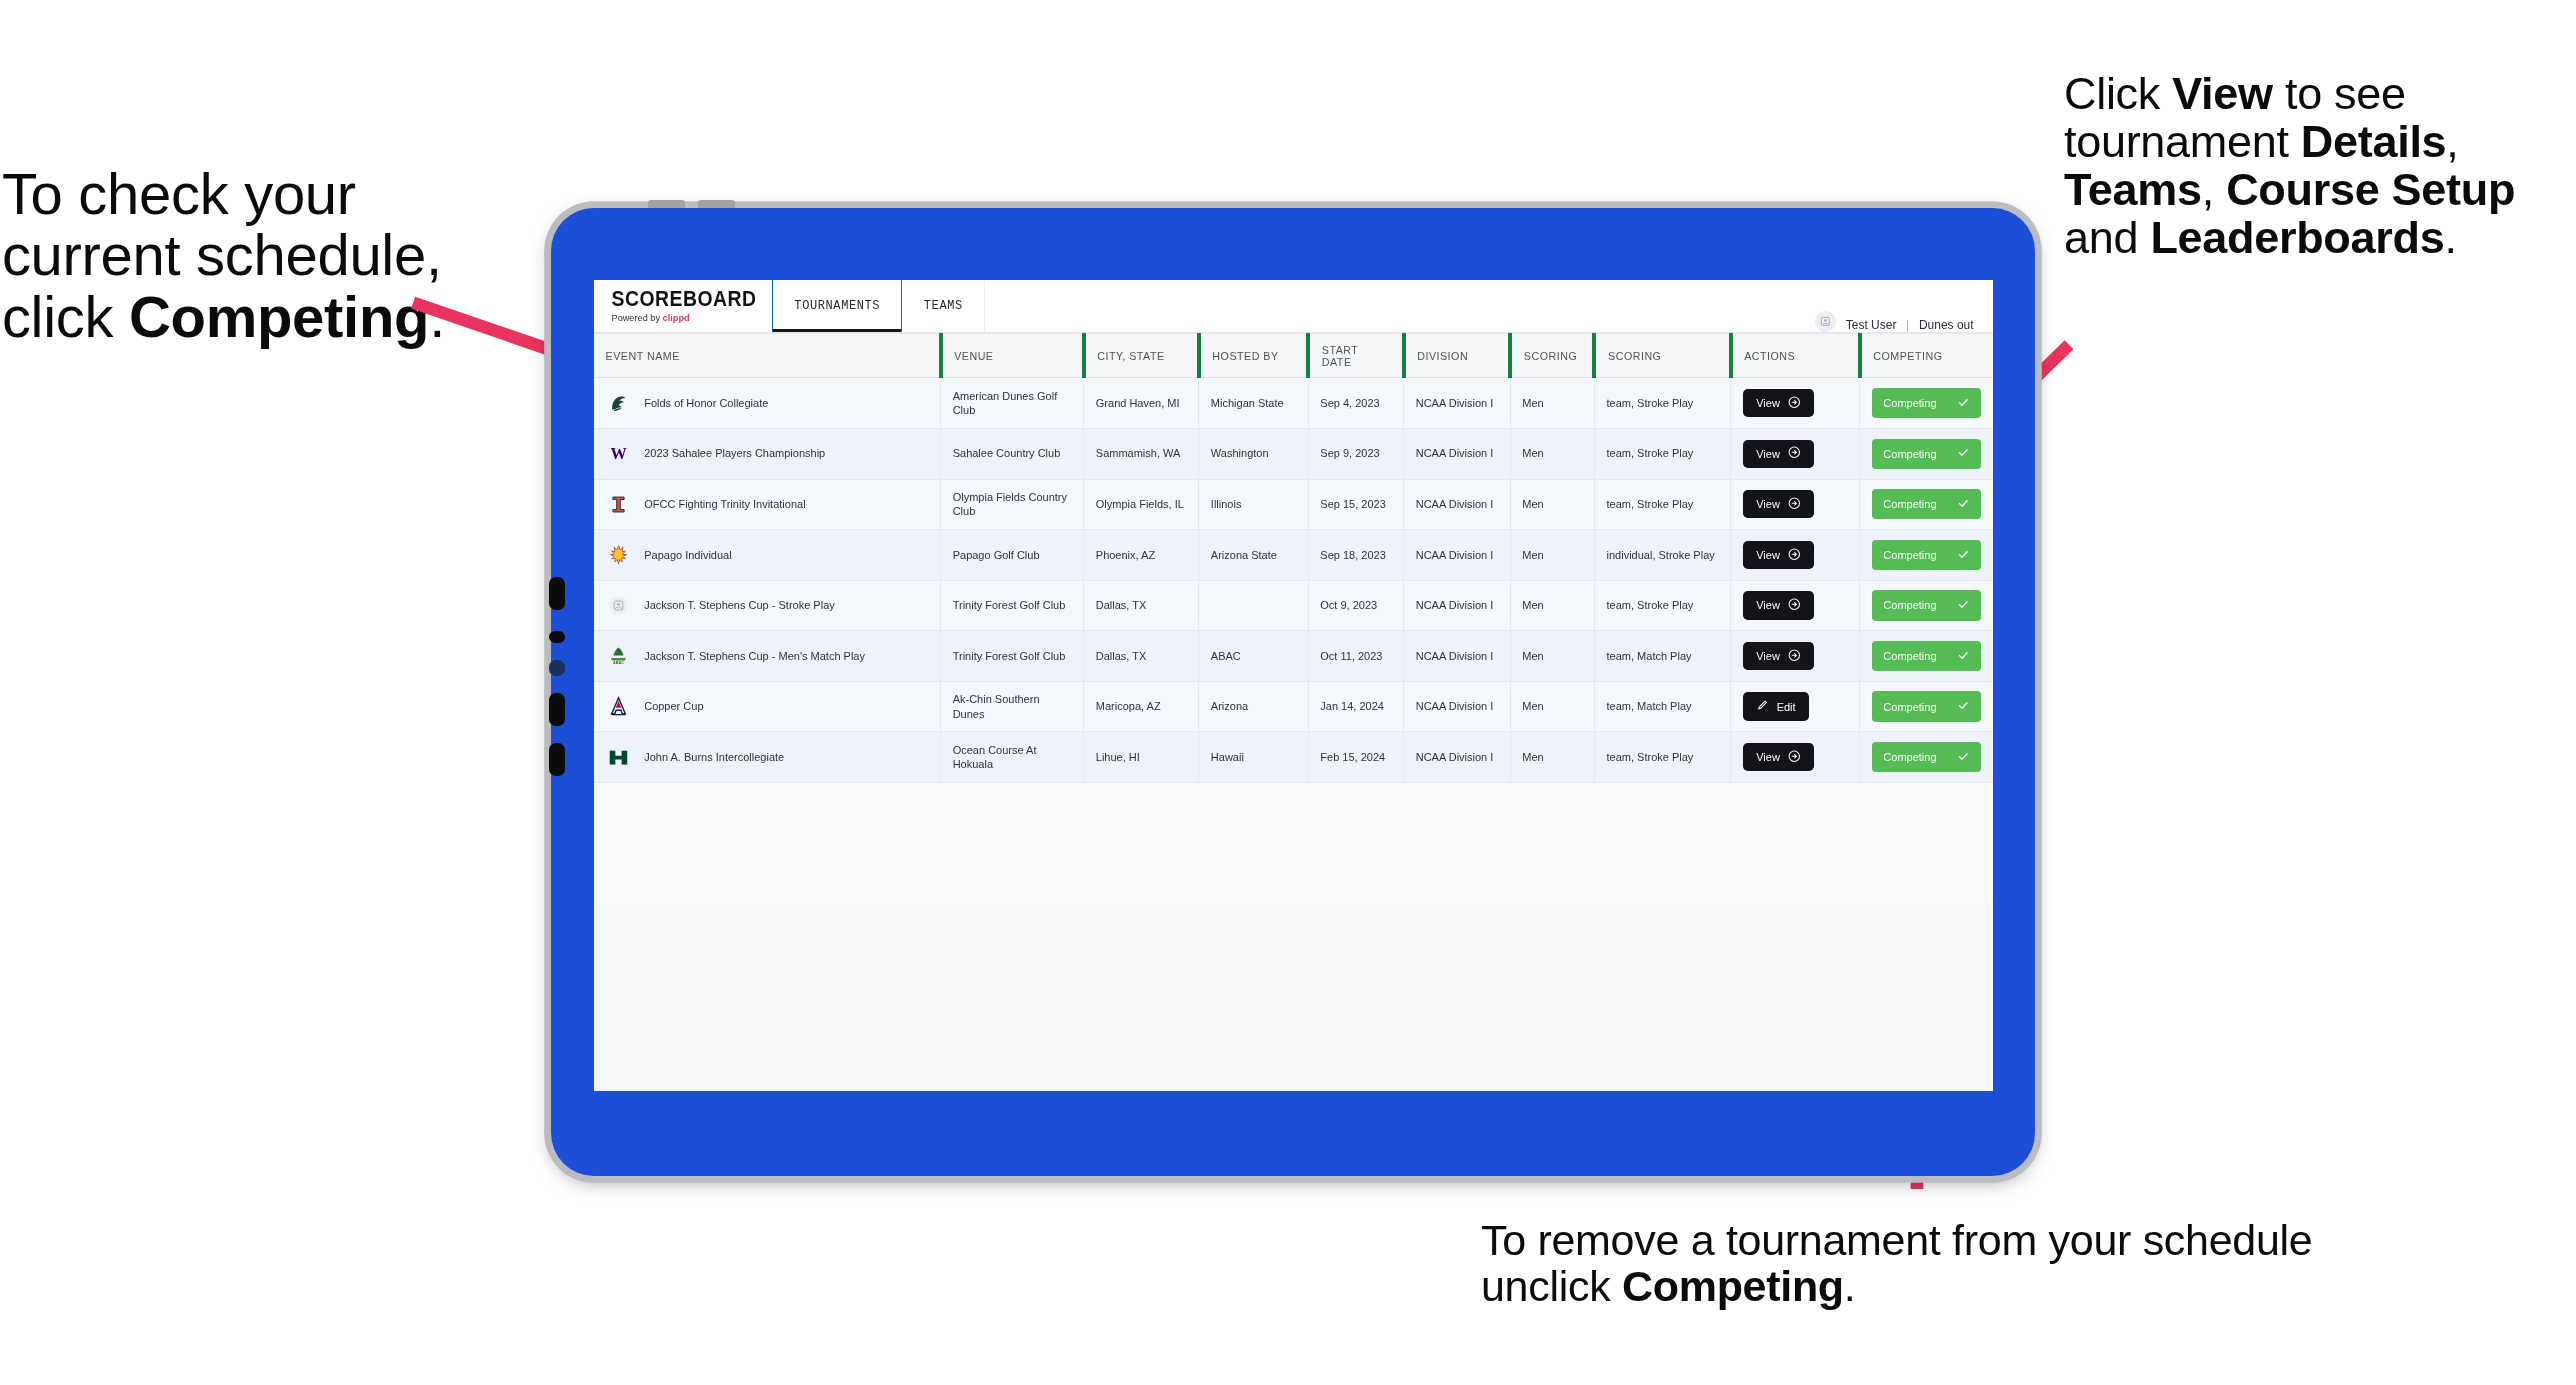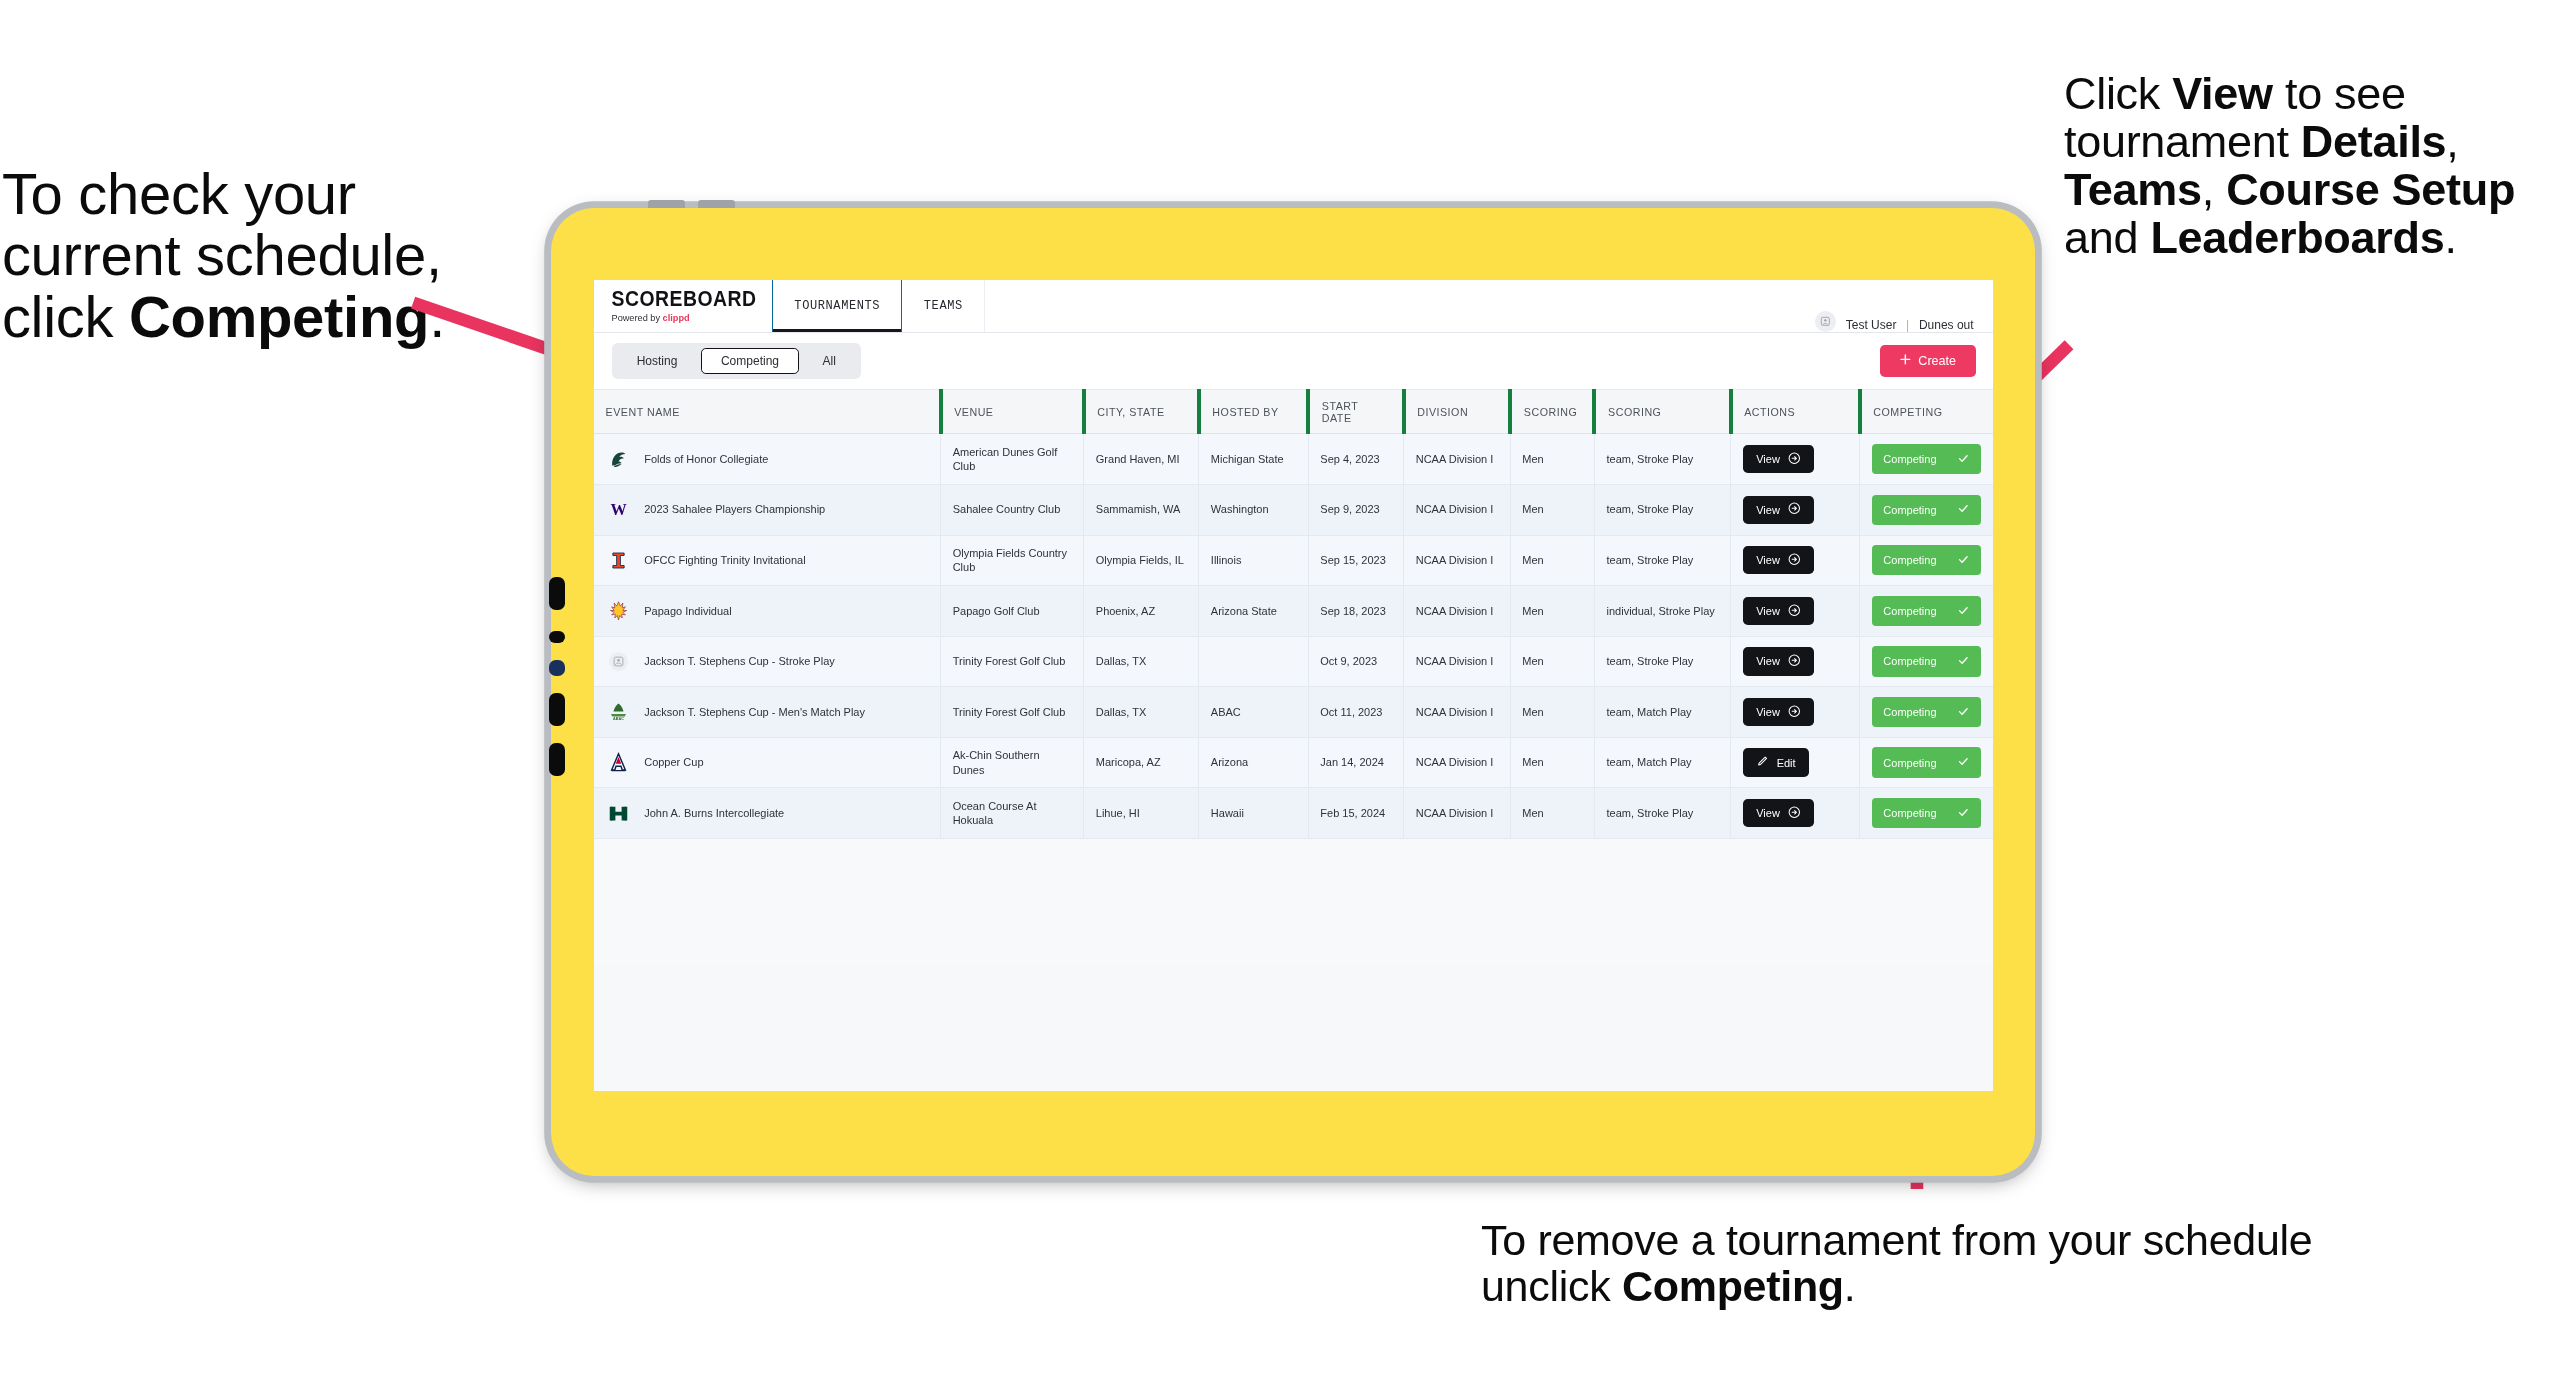--- a/index.html
+++ b/index.html
@@ -40,21 +40,21 @@
   }
 
   
   .arrow-svg{position:absolute;pointer-events:none;}
 
   
   #tablet{
     position:absolute;
     left:551px; top:208px;
     width:1484px; height:968px;
-    background:#fde047;
+    background:#1d4ed8;
     border-radius:43px;
     box-shadow:0 0 0 6.8px #b9bcc0, 0 5.8px 19.4px rgba(0,0,0,.35);
   }
   #tablet .side-btn{
     position:absolute;
     background:#0b0b0b;
     border-radius:6.8px;
   }
   #tablet .top-btn{
     position:absolute;
@@ -286,35 +286,20 @@
               <circle cx="8" cy="6.5" r="1.8" fill="#9aa0a8"></circle>
               <path d="M4.5 12.5c.6-2 6.4-2 7 0" fill="none" stroke="#9aa0a8" stroke-width="1.2"></path>
             </svg>
         </span>
         <span>Test User</span>
         <span class="sep">|</span>
         <a href="#">Dunes out</a>
       </div>
     </div>
 
-    <div class="filterstrip">
-      <div class="segment">
-        <div class="seg-item">Hosting</div>
-        <div class="seg-item selected">Competing</div>
-        <div class="seg-item">All</div>
-      </div>
-      <button class="create-btn">
-        <span>
-          <svg width="10.7" height="10.7" viewBox="0 0 12 12">
-              <path d="M6 1v10M1 6h10" stroke="#fff" stroke-width="1.6" stroke-linecap="round"></path>
-            </svg>
-        </span>
-        <span>Create</span>
-      </button>
-    </div>
 
     <div class="tablewrap">
       <table>
         <colgroup>
           <col style="width:247px">
             <col style="width:102px">
             <col style="width:82px">
           <col style="width:78px">
             <col style="width:68px">
             <col style="width:76px">

